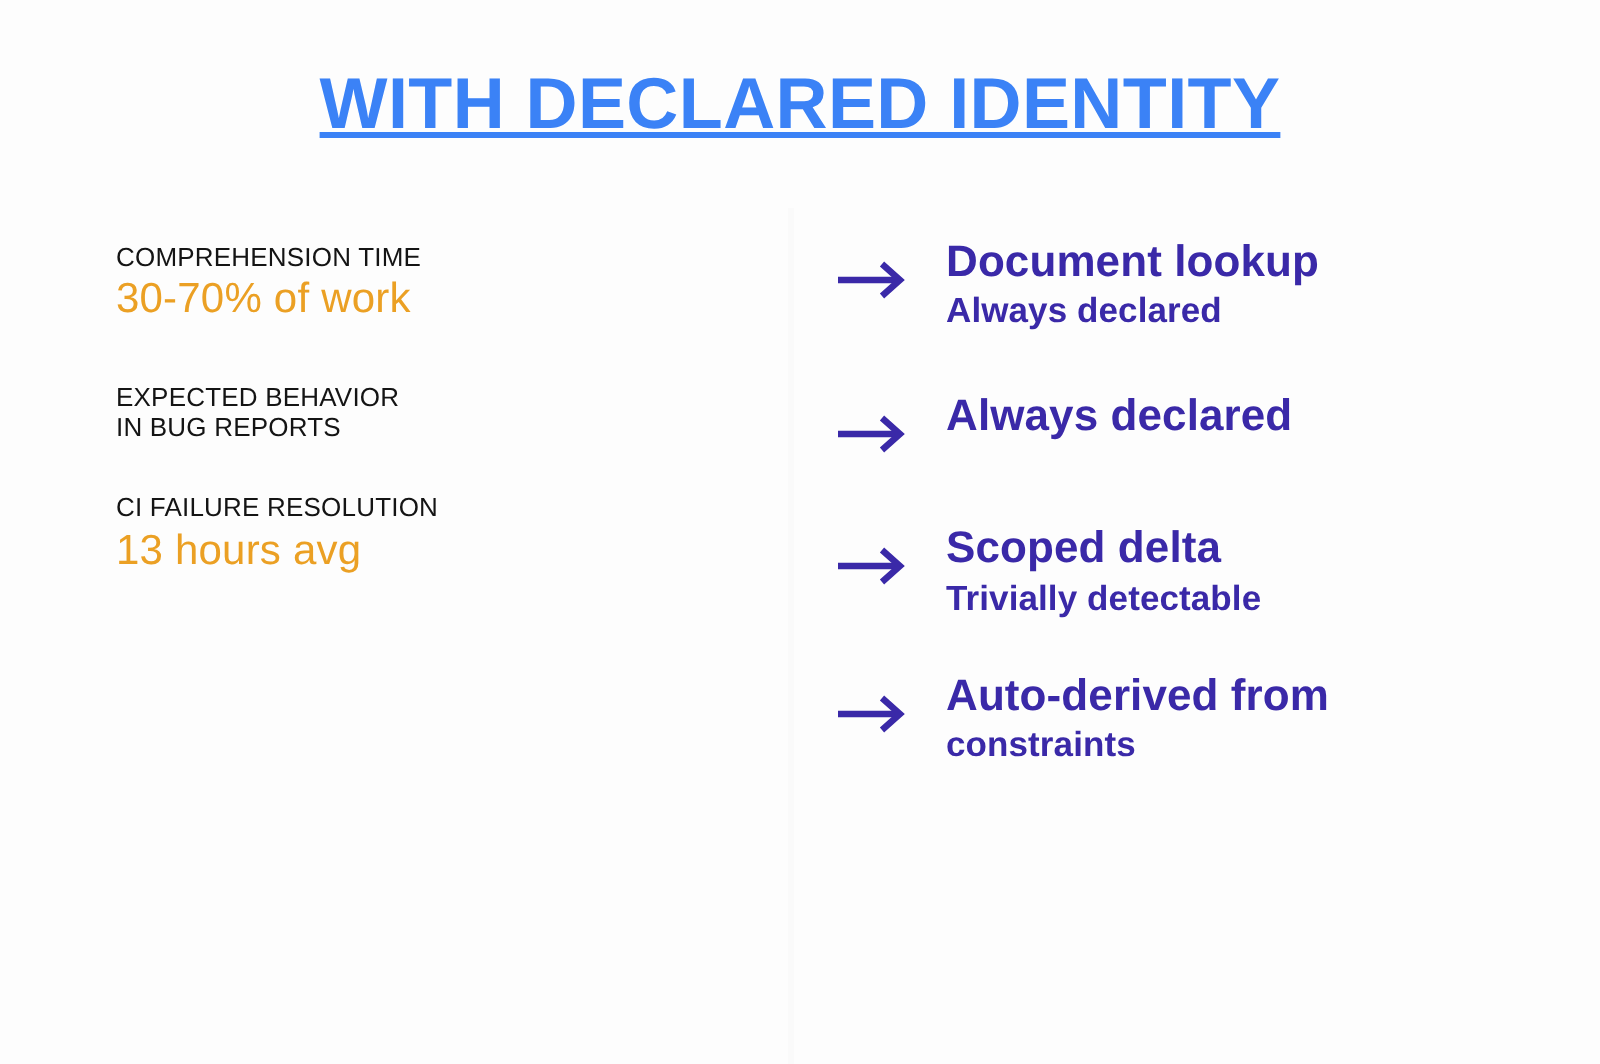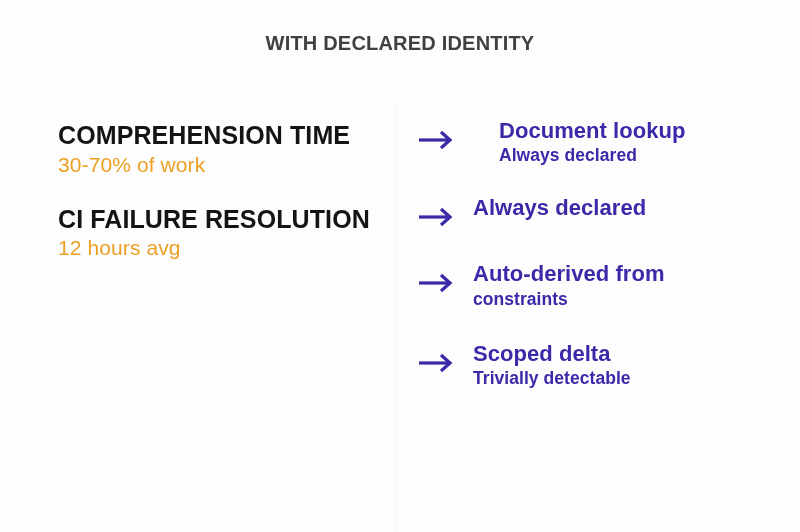--- a/index.html
+++ b/index.html
@@ -24,26 +24,27 @@
     overflow: hidden;
   }
 
   
   .title {
     position: absolute;
     top: 32px;
     left: 0;
     width: 800px;
     text-align: center;
-    font-size: 20px;
+    font-size: 36px;
     font-weight: bold;
     letter-spacing: 0.2px;
-    color: #404040;
+    color: #3b82f6;
     line-height: 1.1;
     white-space: nowrap;
+    text-decoration: underline;
   }
 
   
   .divider {
     position: absolute;
     left: 394px;
     top: 104px;
     width: 3px;
     height: 428px;
     background: #fafafa;
@@ -66,22 +67,22 @@
 
   
   .metric {
     margin-bottom: 29px;
   }
   .metric:last-child {
     margin-bottom: 0;
   }
 
   .metric-label {
-    font-size: 25px;
-    font-weight: bold;
+    font-size: 13px;
+    font-weight: normal;
     color: #141414;
     letter-spacing: 0.1px;
     line-height: 1.18;
     white-space: nowrap;
   }
 
   .metric-value {
     font-size: 21px;
     font-weight: normal;
     color: #eba024;
@@ -136,44 +137,49 @@
     margin-top: 1px;
     white-space: nowrap;
   }
 
   
   .metric.m0 { margin-bottom: 28px; }
   .metric.m1 { margin-bottom: 25px; }
   .metric.m2 { margin-bottom: 40px; }
   .metric.m3 { margin-bottom: 28px; }
 
-  .outcome.o0 { margin-bottom: 29px; gap: 26px; }
+  .outcome.o0 { margin-bottom: 29px; }
   .outcome.o1 { margin-bottom: 33px; }
   .outcome.o2 { margin-bottom: 25px; }
 </style>
 </head>
 <body>
 
 <div class="slide">
 
   <div class="title">WITH DECLARED IDENTITY</div>
 
   <div class="divider"></div>
 
   <div class="col-left">
 
     <div class="metric m0">
       <div class="metric-label">COMPREHENSION TIME</div>
       <div class="metric-value">30-70% of work</div>
     </div>
 
+    <div class="metric m1">
+      <div class="metric-label">EXPECTED BEHAVIOR</div>
+      <div class="metric-label">IN BUG REPORTS</div>
+
+    </div>
 
     <div class="metric m2">
       <div class="metric-label">CI FAILURE RESOLUTION</div>
-      <div class="metric-value">12 hours avg</div>
+      <div class="metric-value">13 hours avg</div>
     </div>
 
     <div class="metric m3">
     </div>
 
     <div class="metric m4">
     </div>
 
   </div>
 
@@ -198,41 +204,41 @@
           <path d="M2 11 H31" stroke="#3a29a8" stroke-width="3.2" stroke-linecap="butt" fill="none"></path>
           <path d="M24 3 L33 11 L24 19" stroke="#3a29a8" stroke-width="3.2" fill="none" stroke-linecap="butt" stroke-linejoin="miter"></path>
         </svg>
       </div>
       <div class="outcome-text">
         <div class="outcome-head">Always declared</div>
 
       </div>
     </div>
 
+    <div class="outcome o2">
+      <div class="arrow">
+        <svg width="40" height="22" viewBox="0 0 40 22" aria-hidden="true">
+          <path d="M2 11 H31" stroke="#3a29a8" stroke-width="3.2" stroke-linecap="butt" fill="none"></path>
+          <path d="M24 3 L33 11 L24 19" stroke="#3a29a8" stroke-width="3.2" fill="none" stroke-linecap="butt" stroke-linejoin="miter"></path>
+        </svg>
+      </div>
+      <div class="outcome-text">
+        <div class="outcome-head">Scoped delta</div>
+        <div class="outcome-sub">Trivially detectable</div>
+      </div>
+    </div>
+
     <div class="outcome o3">
       <div class="arrow">
         <svg width="40" height="22" viewBox="0 0 40 22" aria-hidden="true">
           <path d="M2 11 H31" stroke="#3a29a8" stroke-width="3.2" stroke-linecap="butt" fill="none"></path>
           <path d="M24 3 L33 11 L24 19" stroke="#3a29a8" stroke-width="3.2" fill="none" stroke-linecap="butt" stroke-linejoin="miter"></path>
         </svg>
       </div>
       <div class="outcome-text">
         <div class="outcome-head">Auto-derived from</div>
         <div class="outcome-sub">constraints</div>
       </div>
     </div>
 
-    <div class="outcome o2">
-      <div class="arrow">
-        <svg width="40" height="22" viewBox="0 0 40 22" aria-hidden="true">
-          <path d="M2 11 H31" stroke="#3a29a8" stroke-width="3.2" stroke-linecap="butt" fill="none"></path>
-          <path d="M24 3 L33 11 L24 19" stroke="#3a29a8" stroke-width="3.2" fill="none" stroke-linecap="butt" stroke-linejoin="miter"></path>
-        </svg>
-      </div>
-      <div class="outcome-text">
-        <div class="outcome-head">Scoped delta</div>
-        <div class="outcome-sub">Trivially detectable</div>
-      </div>
-    </div>
-
   </div>
 
 </div>
 
 </body></html>

